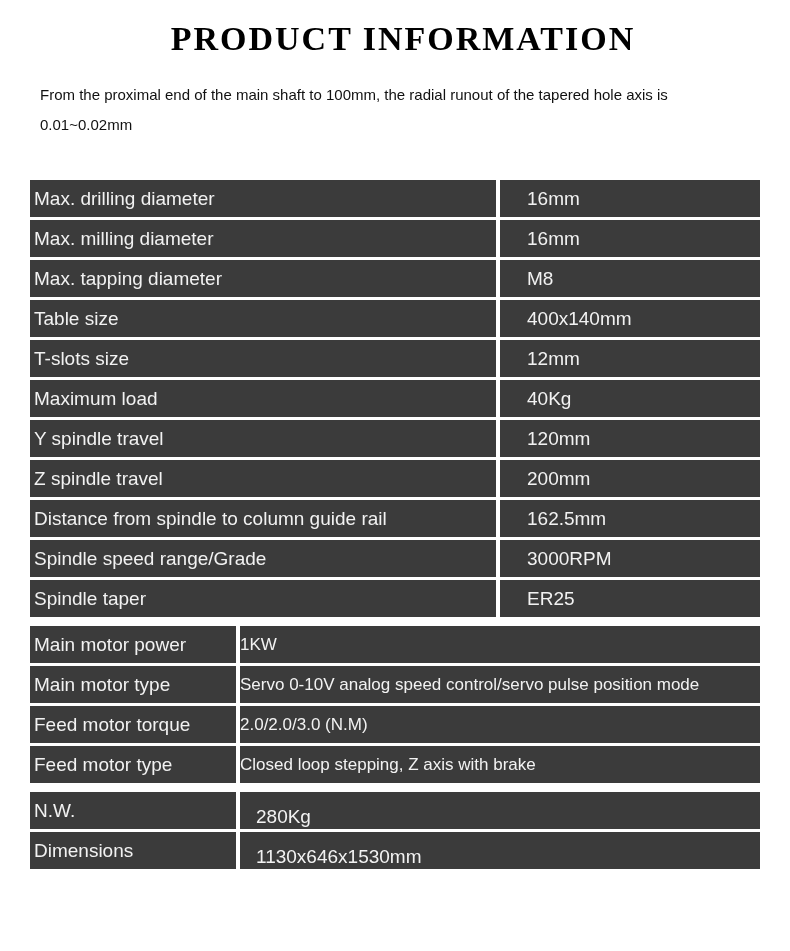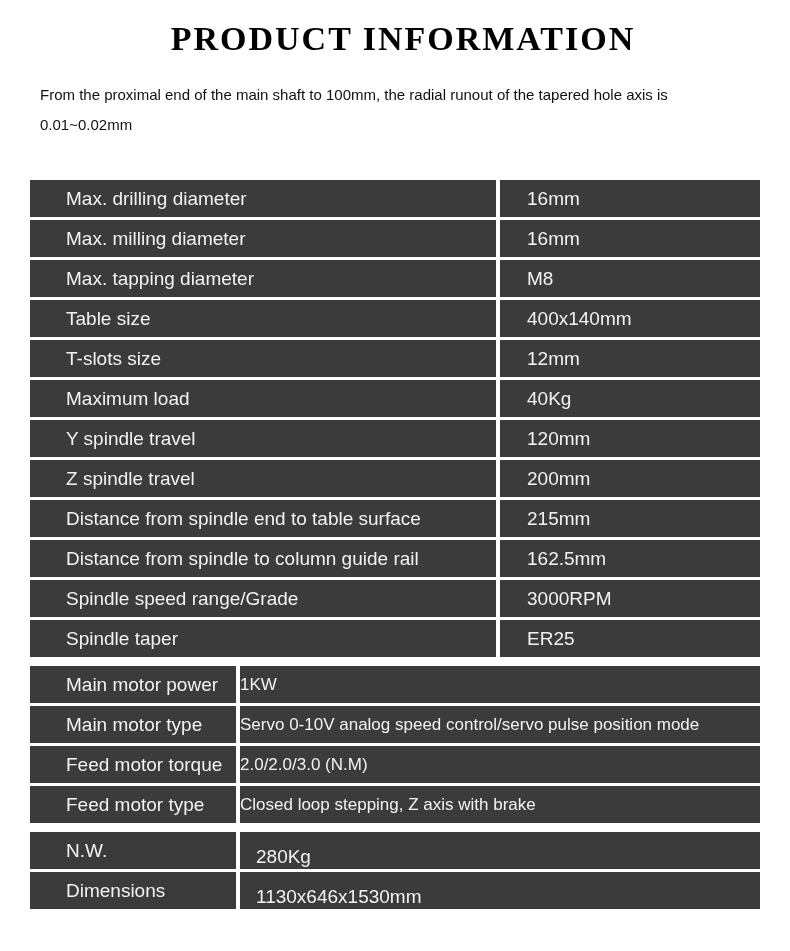--- a/index.html
+++ b/index.html
@@ -51,21 +51,21 @@
     font-size: 19px;
   }
   .cell {
     display: flex;
     align-items: center;
     box-sizing: border-box;
     white-space: nowrap;
     overflow: hidden;
   }
   .cell.label {
-    padding-left: 36px;
+    padding-left: 4px;
     border-right: 4px solid #ffffff;
     flex: 0 0 auto;
   }
   .cell.value {
     flex: 1 1 auto;
   }
   
   .s-wide .cell.label { width: 470px; }
   .s-wide .cell.value { padding-left: 27px; }
   .s-narrow .cell.label { width: 210px; }
@@ -109,24 +109,20 @@
       </div>
       <div class="row">
         <div class="cell label">Y spindle travel</div>
         <div class="cell value">120mm</div>
       </div>
       <div class="row">
         <div class="cell label">Z spindle travel</div>
         <div class="cell value">200mm</div>
       </div>
       <div class="row">
-        <div class="cell label">Distance from spindle end to table surface</div>
-        <div class="cell value">215mm</div>
-      </div>
-      <div class="row">
         <div class="cell label">Distance from spindle to column guide rail</div>
         <div class="cell value">162.5mm</div>
       </div>
       <div class="row">
         <div class="cell label">Spindle speed range/Grade</div>
         <div class="cell value">3000RPM</div>
       </div>
       <div class="row">
         <div class="cell label">Spindle taper</div>
         <div class="cell value">ER25</div>

